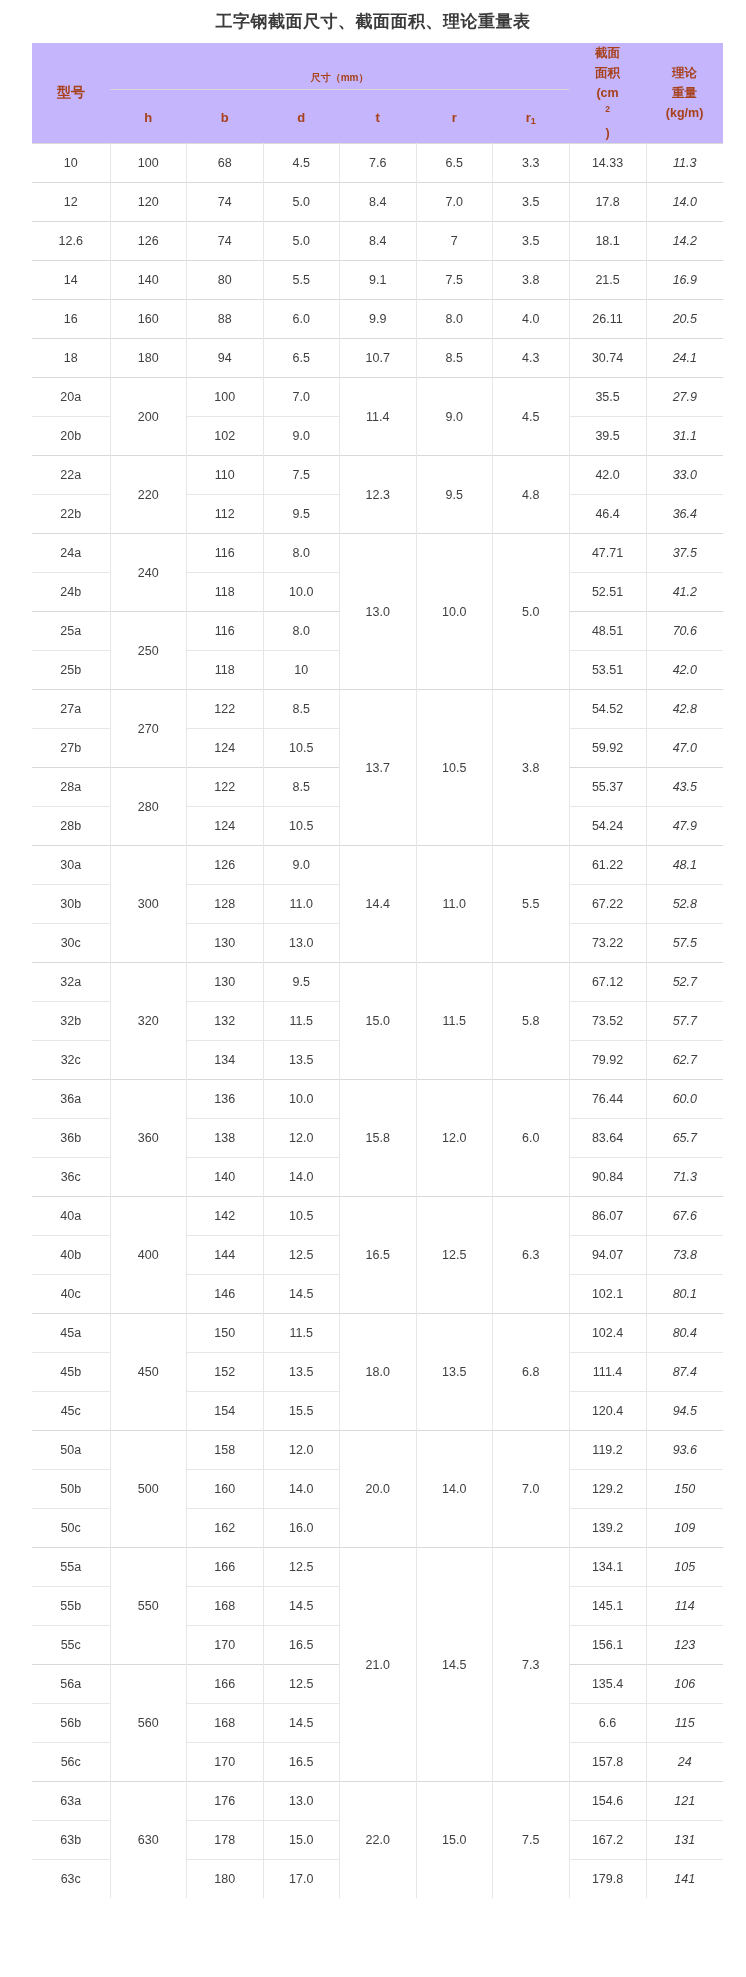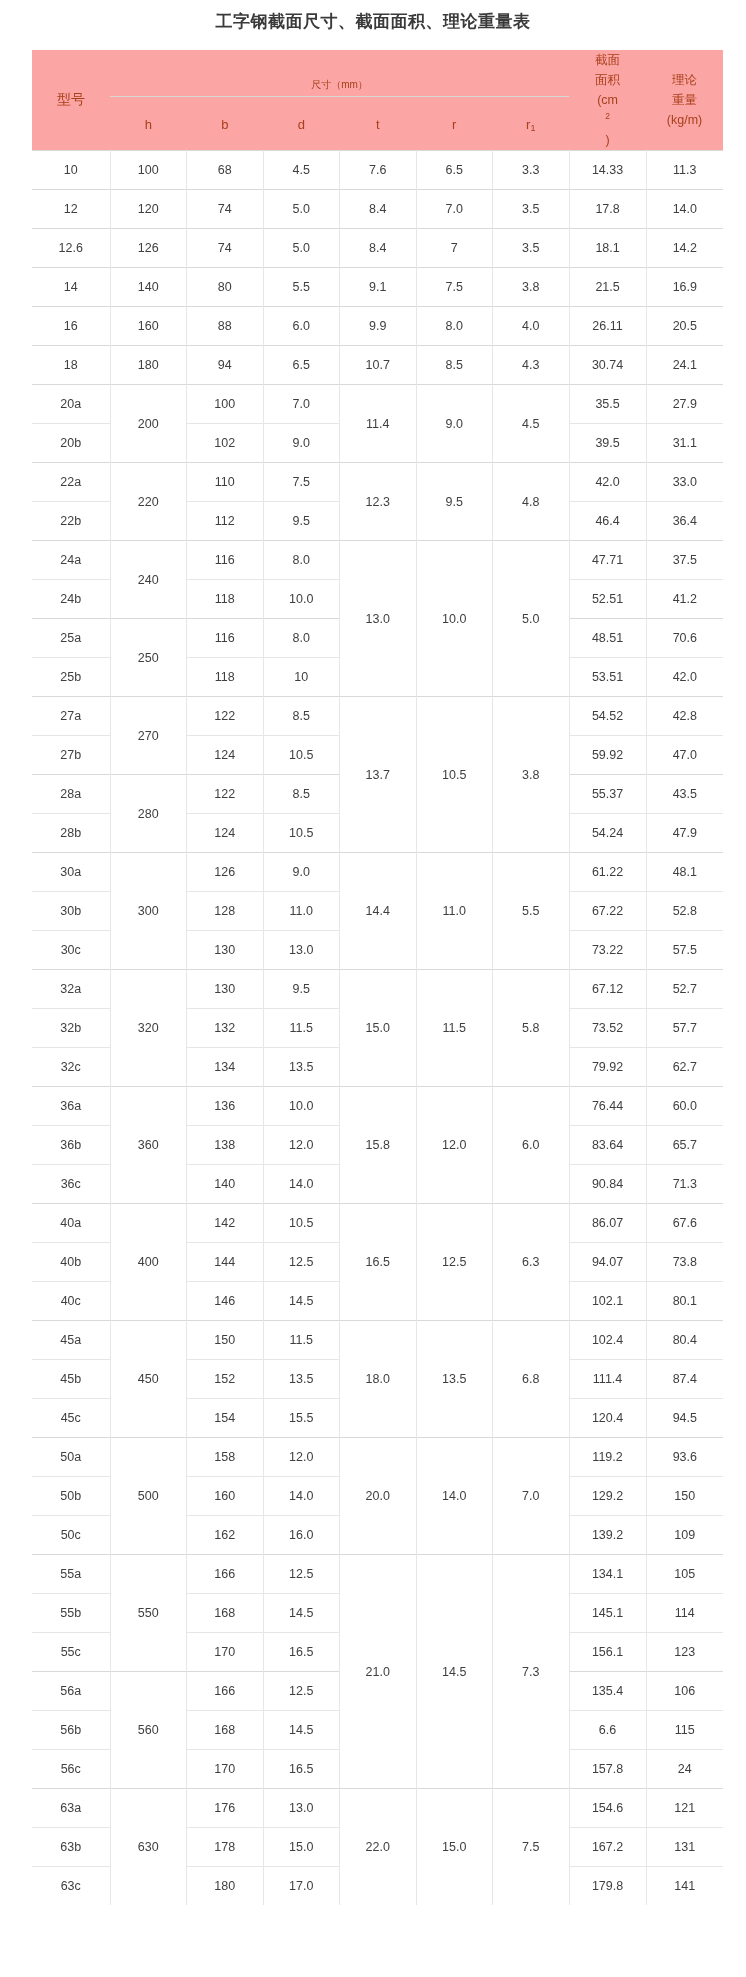--- a/index.html
+++ b/index.html
@@ -15,21 +15,21 @@
     overflow: hidden;
   }
 
   #page-title {
     text-align: center;
     font-size: 17px;
     font-weight: bold;
     color: #3a3a3a;
     letter-spacing: 0.5px;
     padding-top: 12px;
-    padding-bottom: 18px;
+    padding-bottom: 11px;
     line-height: 20px;
   }
 
   .table-wrap {
     margin: 0 32px 0 32px;
     width: 690px;
   }
 
   table.spec {
     border-collapse: collapse;
@@ -37,24 +37,24 @@
     table-layout: fixed;
     font-size: 12.5px;
   }
 
   table.spec col.c-model { width: 78px; }
   table.spec col.c-dim   { width: 76.5px; }
   table.spec col.c-area  { width: 77px; }
   table.spec col.c-wt    { width: 77px; }
 
   thead td, thead th {
-    background: #fca5a5;
+    background: #c4b5fd;
     border: none;
     color: #a8401a;
-    font-weight: normal;
+    font-weight: bold;
     text-align: center;
     vertical-align: middle;
     padding: 0;
   }
 
   .hd-model {
     font-size: 14px;
     height: 74px;
   }
   .hd-group {
@@ -92,21 +92,21 @@
     border-top: 1px solid #e6e6e6;
     border-right: 1px solid #e6e6e6;
     text-align: center;
     vertical-align: middle;
     height: 38px;
     color: #3f3f3f;
     font-size: 12.5px;
     background: #ffffff;
     padding: 0;
   }
-  tbody tr td:last-child { border-right: none; }
+  tbody tr td:last-child { border-right: none; font-style: italic; }
   tbody tr:first-child td { border-top: 1px solid #dedede; }
   tbody tr.group-start td { border-top: 1px solid #d9d9d9; }
 
   
   tbody td.col-model { border-left: none; }
 
   thead td.hd-model, thead td.hd-group, thead td.hd-stack {
     border-right: none;
   }
 </style>

